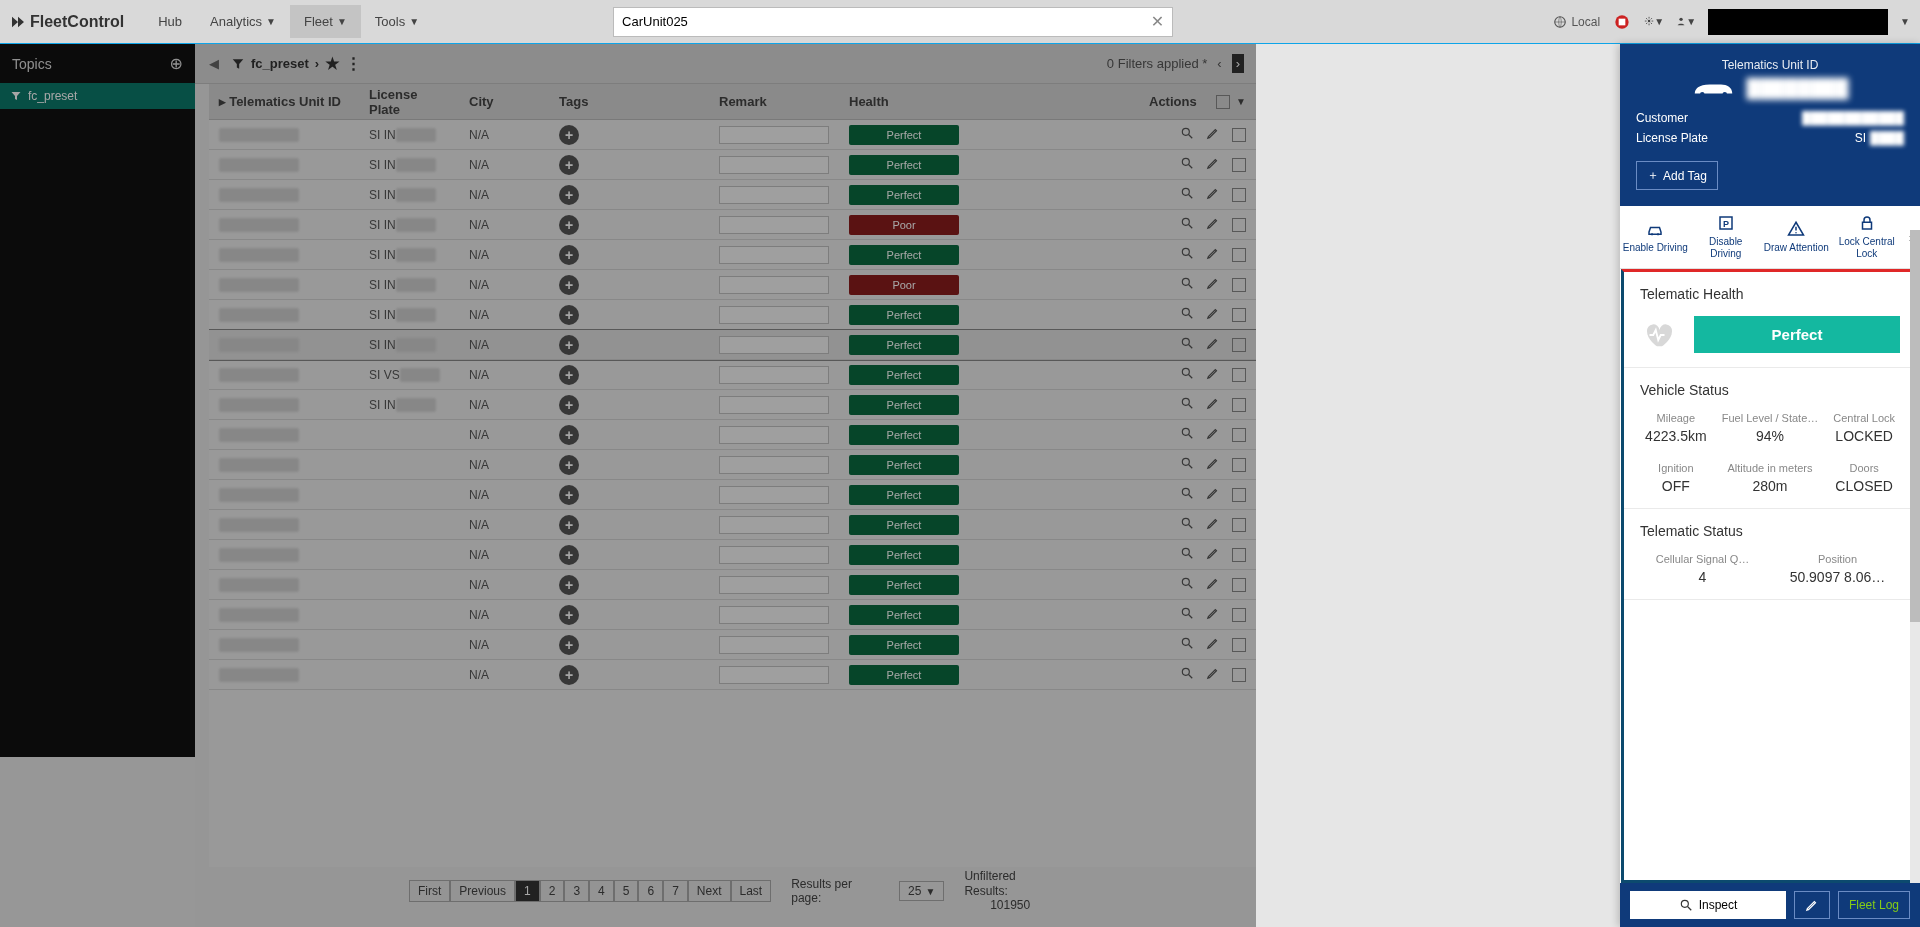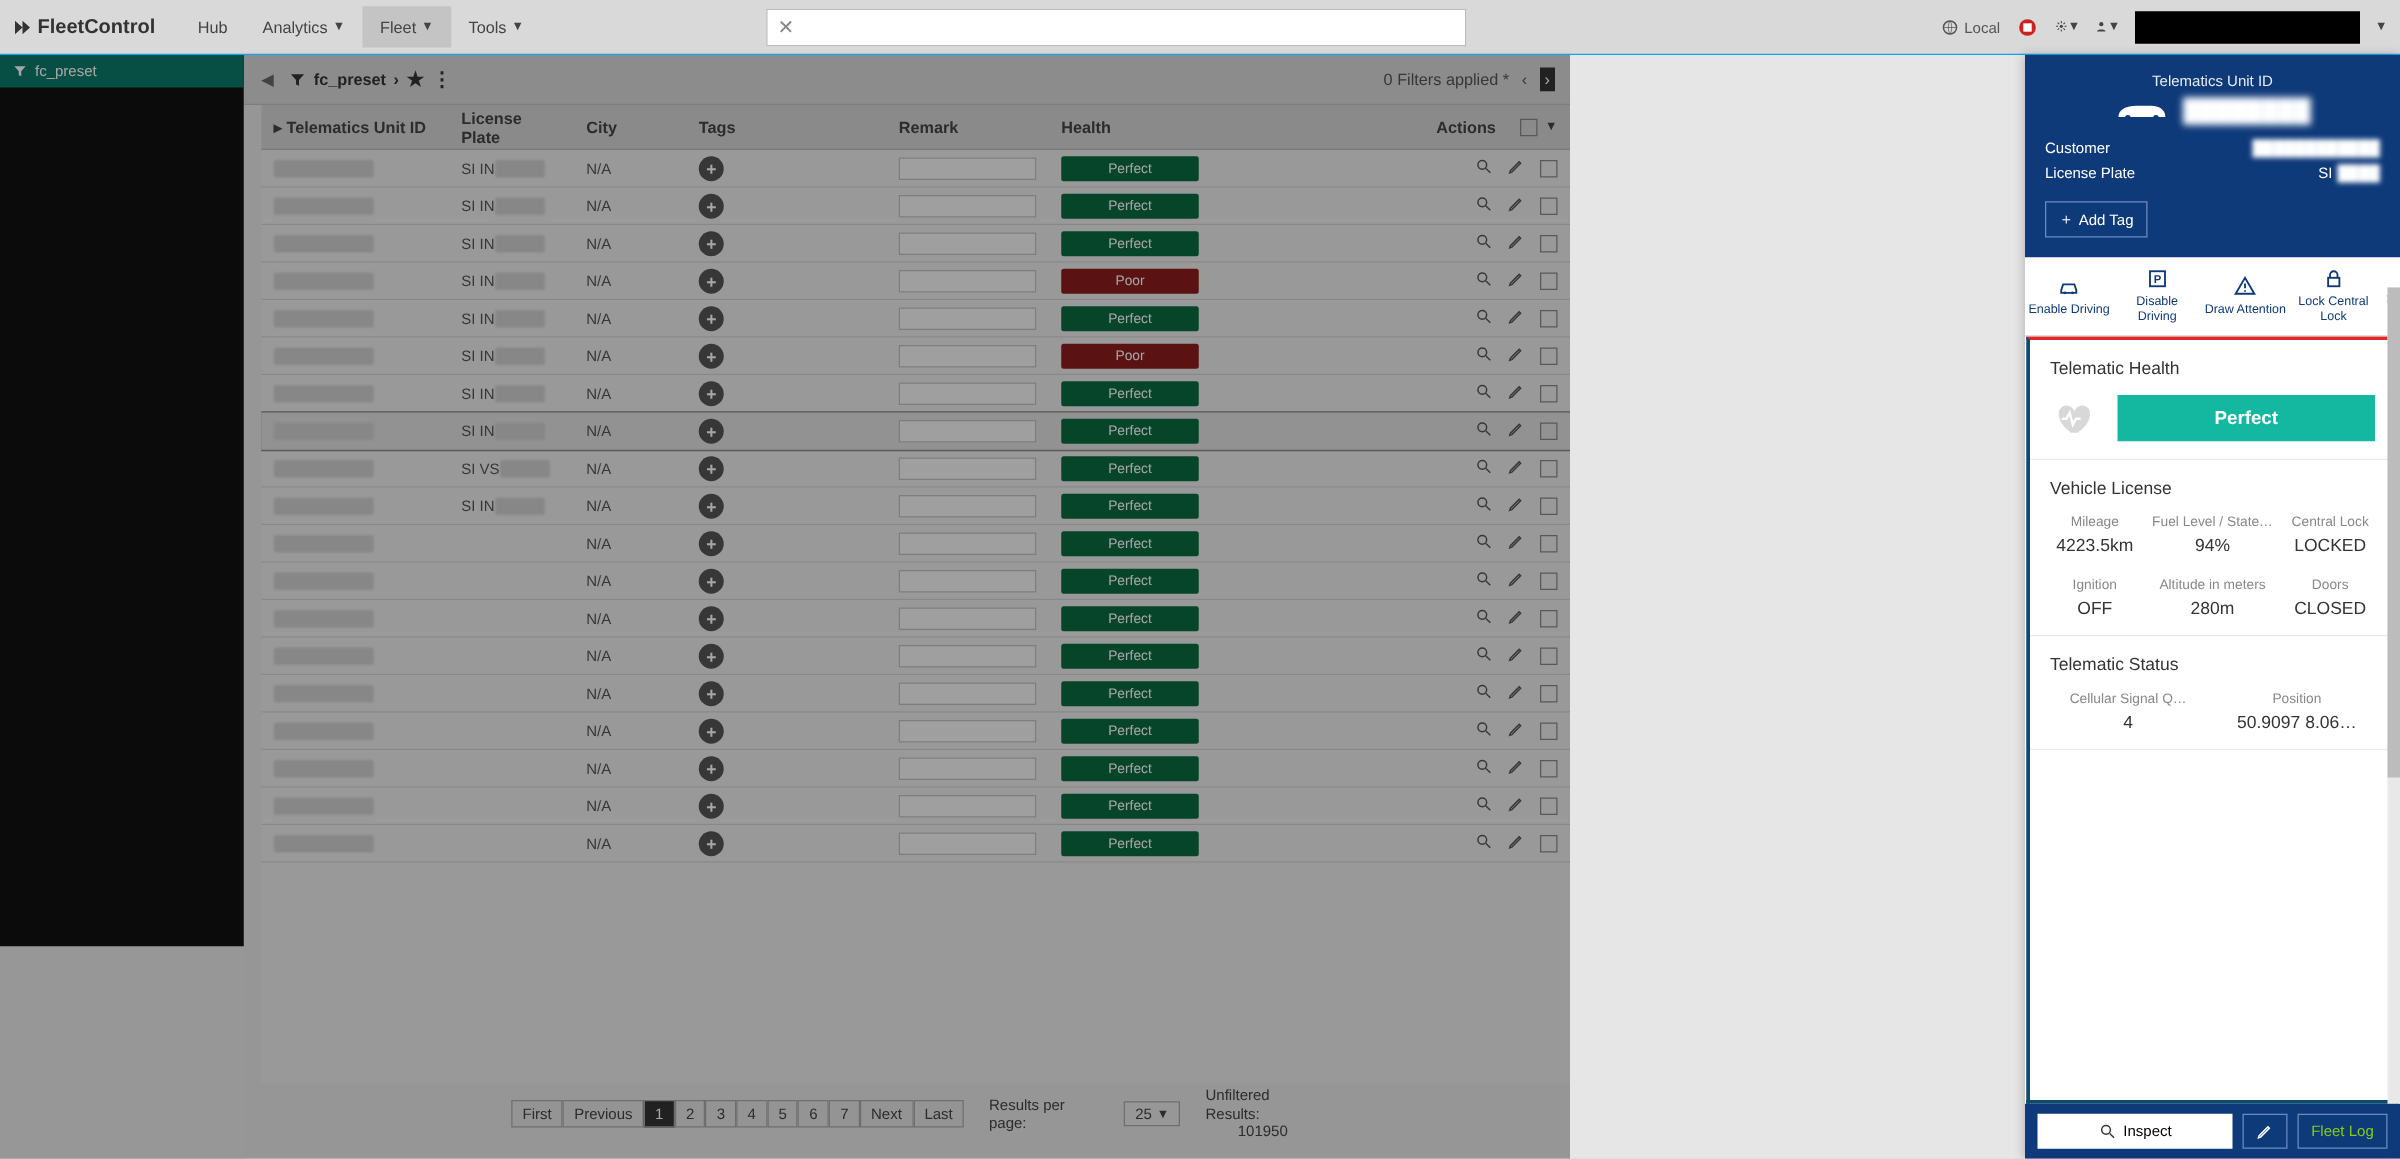--- a/index.html
+++ b/index.html
@@ -124,20 +124,21 @@
     </div>
   <div class="nav-item active">
       <span>Fleet</span>
       <span class="caret-down">▼</span>
     </div>
   <div class="nav-item">
       <span>Tools</span>
       <span class="caret-down">▼</span>
     </div>
   <div class="search-box">
+    <input value="CarUnit025" style="">
     <span class="x">✕</span>
   </div>
   <div class="topnav-right">
     <div class="env-badge">
       <svg viewBox="0 0 24 24">
           <circle cx="12" cy="12" r="9" fill="none" stroke="#555" stroke-width="2"></circle>
           <path d="M3 12h18M12 3c3 3 3 15 0 18M12 3c-3 3-3 15 0 18" stroke="#555" fill="none"></path>
         </svg>
       <span>Local</span>
     </div>
@@ -160,20 +161,24 @@
           <path d="M4 22c0-5 16-5 16 0" fill="#444"></path>
         </svg>
         <span class="caret-down">▼</span>
       </div>
     <div class="black-box"></div>
     <span class="caret-down">▼</span>
   </div>
 </div>
 
 <div class="sidebar">
+  <div class="sidebar-header">
+    <span>Topics</span>
+    <span style="font-size:16px;">⊕</span>
+  </div>
   <div class="sidebar-item sel">
     <svg width="12" height="12" viewBox="0 0 24 24">
         <path d="M3 4h18L14 12v8l-4-2v-6Z" fill="#fff"></path>
       </svg>
     <span>fc_preset</span>
   </div>
   <div class="sidebar-blur"></div>
   <div class="sidebar-blur"></div>
   <div class="sidebar-blur"></div>
   <div class="sidebar-blur"></div>
@@ -858,21 +863,21 @@
       <h3>Telematic Health</h3>
       <div class="health-row">
         <svg class="heart-icon" viewBox="0 0 24 24">
             <path d="M12 21s-8-5-8-12a5 5 0 0110-1 5 5 0 0110 1c0 7-8 12-8 12z" fill="#d8d8d8"></path>
             <path d="M6 12h3l2-4 2 8 2-4h3" stroke="#fff" stroke-width="1.5" fill="none"></path>
           </svg>
         <div class="perfect-pill">Perfect</div>
       </div>
     </div>
     <div class="section">
-      <h3>Vehicle License</h3>
+      <h3>Vehicle Status</h3>
       <div class="status-grid">
         <div>
             <div class="stat-label">Mileage</div>
             <div class="stat-val">4223.5km</div>
           </div>
         <div>
             <div class="stat-label">Fuel Level / State…</div>
             <div class="stat-val">94%</div>
           </div>
         <div>

